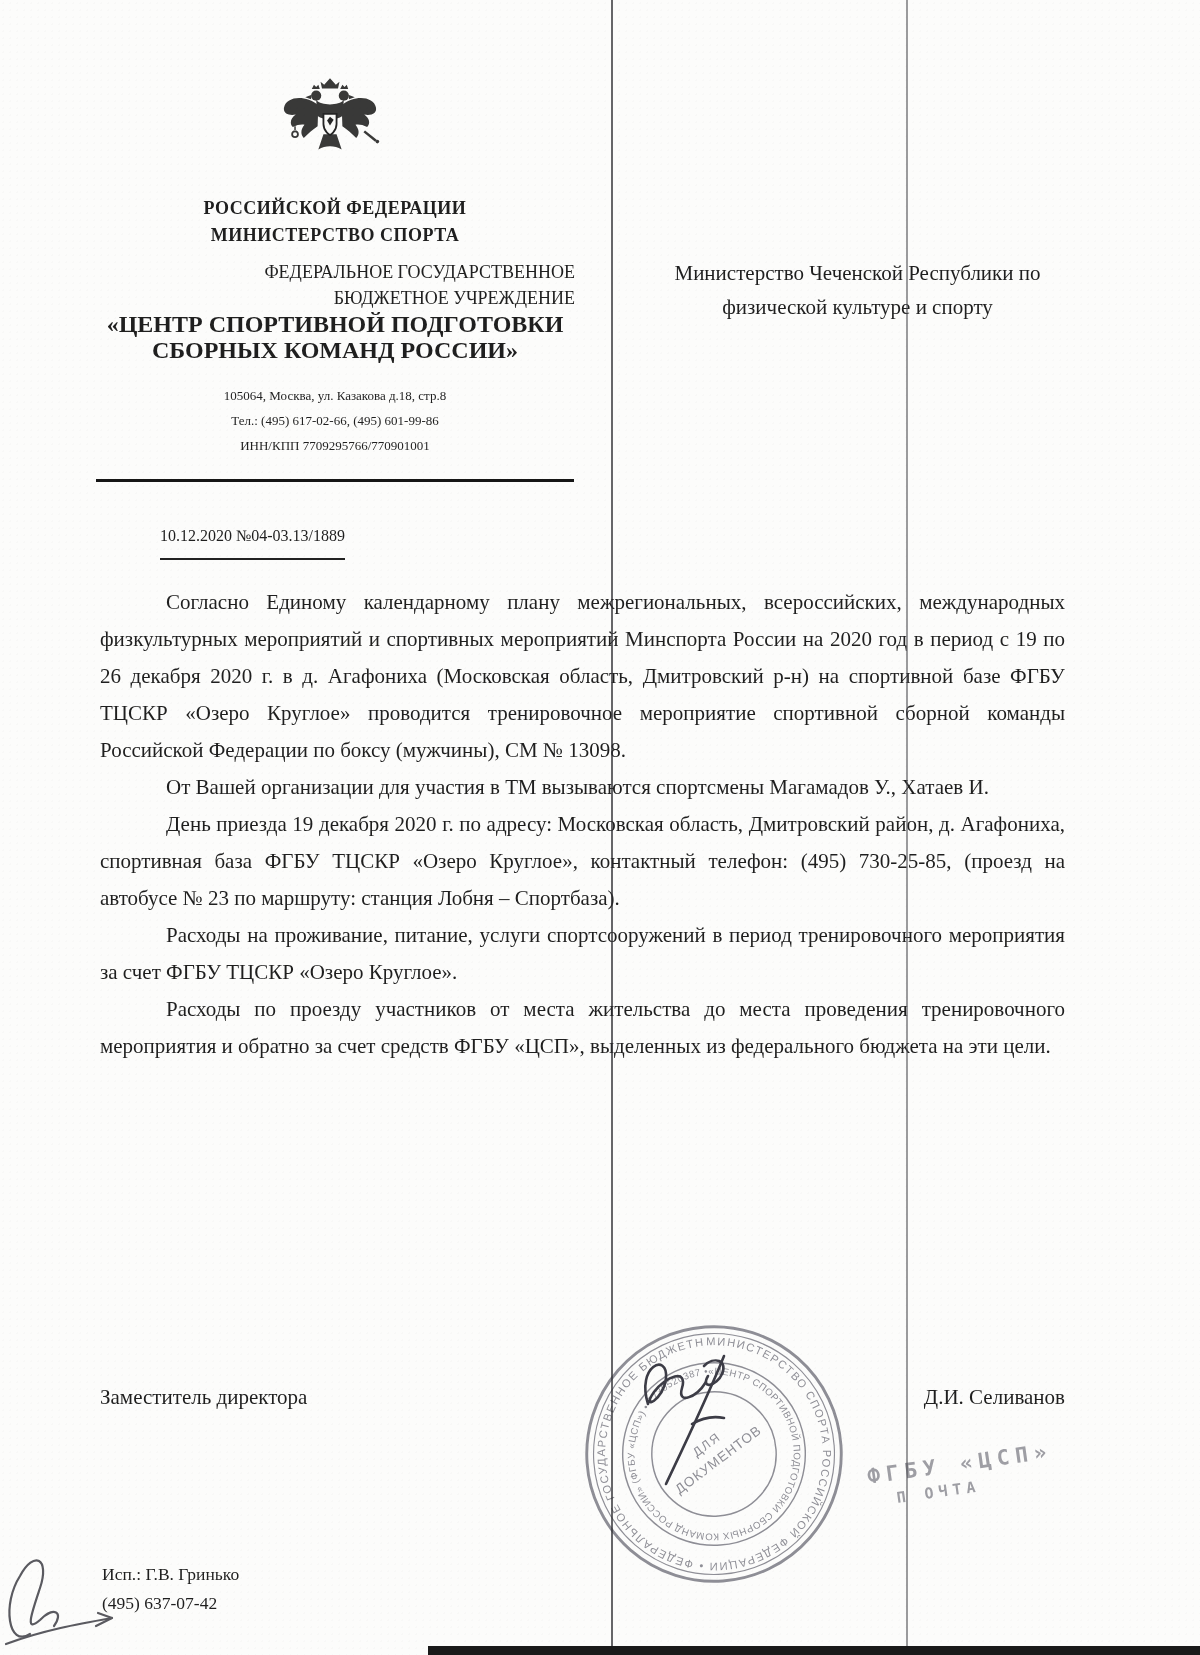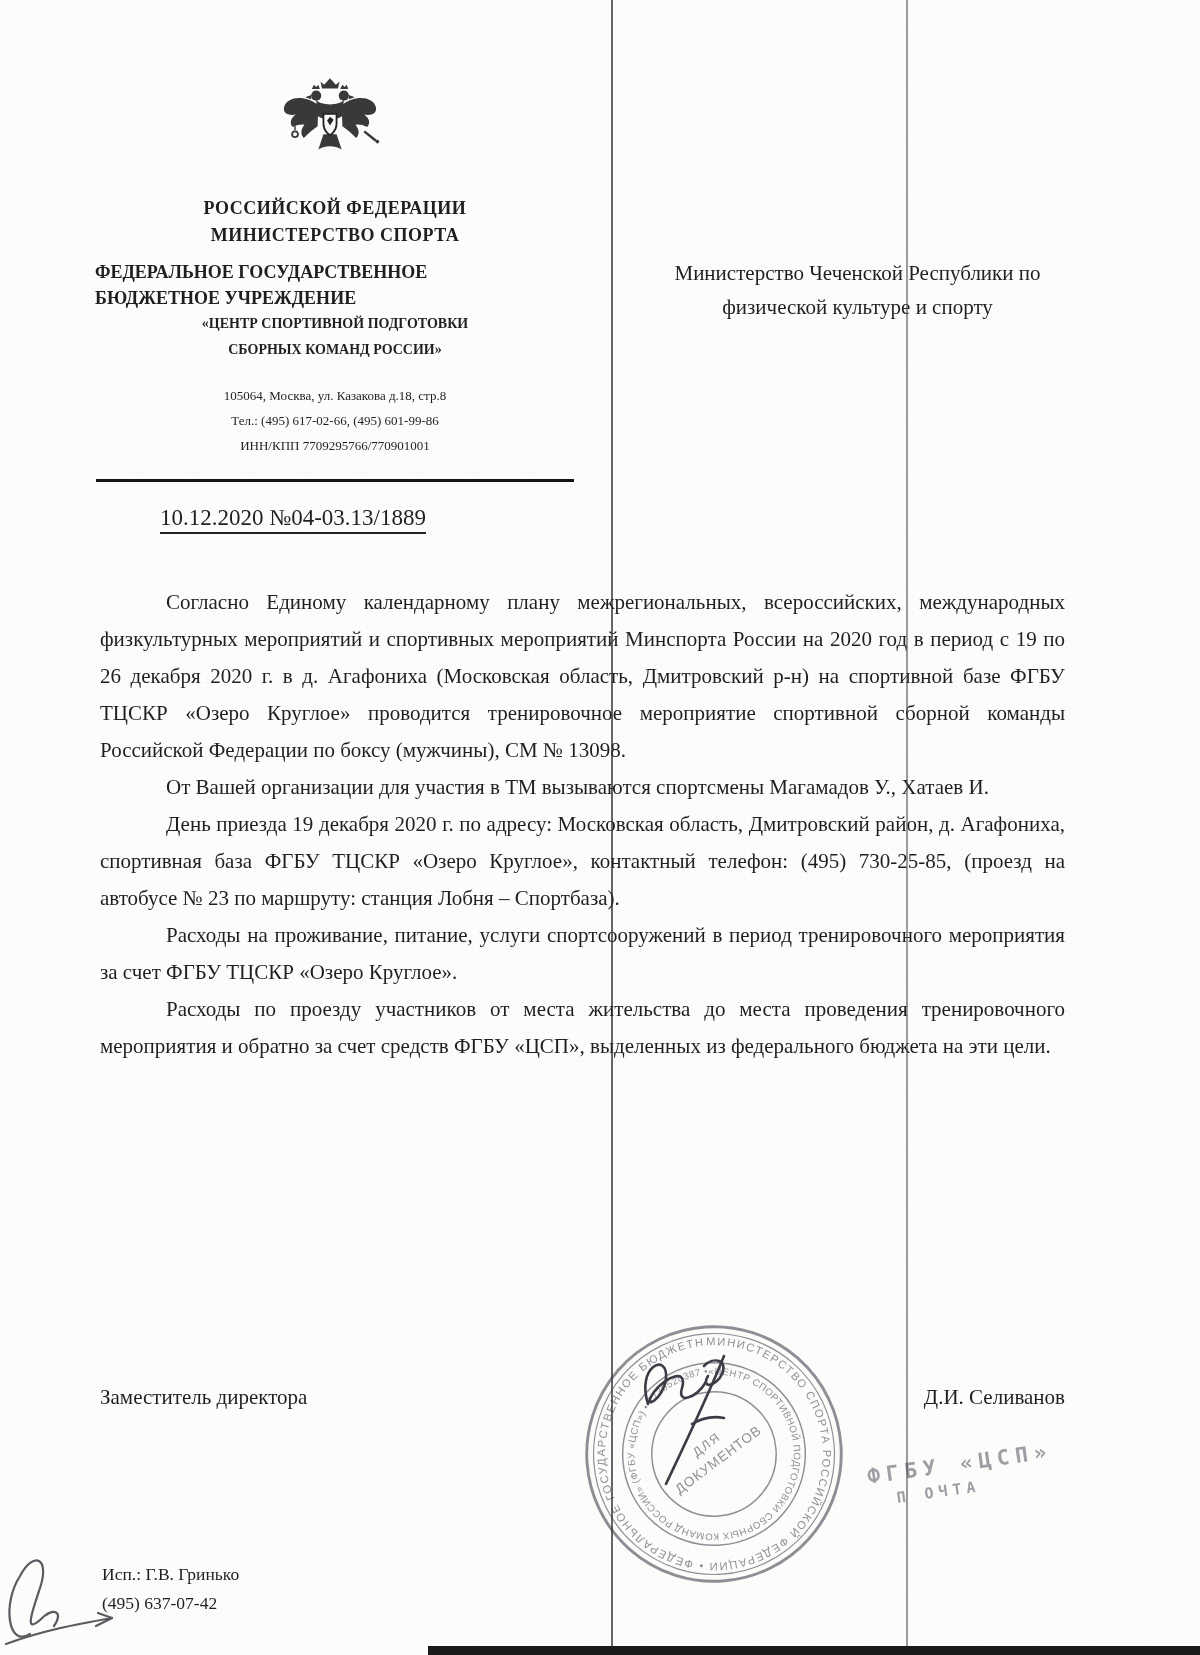--- a/index.html
+++ b/index.html
@@ -13,31 +13,31 @@
     color:#1f1f1f;
   }
   
   .vline{position:absolute;top:0;height:1655px;pointer-events:none;z-index:40;}
   .vline.a{left:611px;width:2px;background:rgba(45,45,48,0.72);}
   .vline.b{left:906px;width:2px;background:rgba(75,75,80,0.55);}
   .bottom-bar{position:absolute;left:428px;top:1646px;width:772px;height:9px;background:#1a1a1a;z-index:41;}
   .emblem{position:absolute;left:279px;top:76px;width:102px;height:102px;}
   .ministry{position:absolute;left:95px;top:195px;width:480px;text-align:center;
     font-weight:bold;font-size:18px;line-height:27px;letter-spacing:0.5px;}
-  .orgtype{position:absolute;left:95px;top:259px;width:480px;text-align:left;
-    font-size:18px;line-height:26px;font-weight:bold;}
+  .orgtype{position:absolute;left:95px;top:259px;width:480px;text-align:right;
+    font-size:18px;line-height:26px;}
   .orgname{position:absolute;left:95px;top:311px;width:480px;text-align:center;
-    font-weight:bold;font-size:14px;line-height:26px;}
+    font-weight:bold;font-size:24px;line-height:26px;}
   .addr{position:absolute;left:95px;top:383px;width:480px;text-align:center;
     font-size:13px;line-height:25px;}
   .rule{position:absolute;left:96px;top:479px;width:478px;height:3px;background:#161616;}
   .recipient{position:absolute;left:615px;top:256px;width:485px;text-align:center;
     font-size:21px;line-height:34px;}
-  .refnum{position:absolute;left:160px;top:505px;font-size:23px;
-    border-bottom:2px solid #222;padding-bottom:1px;}
+  .refnum{position:absolute;left:160px;top:527px;font-size:16px;
+    border-bottom:2px solid #222;padding-bottom:13px;}
   
   .bodytext{position:absolute;left:100px;top:584px;width:965px;
     font-size:21px;line-height:37px;text-align:justify;}
   .bodytext p{margin:0;text-indent:66px;}
   
   .sigrow{position:absolute;left:100px;top:1385px;width:965px;font-size:21px;text-align:center;}
   .sig-pos{float:left;}
   .sig-name{float:right;}
   
   .stamp{position:absolute;left:578px;top:1318px;width:272px;height:272px;

